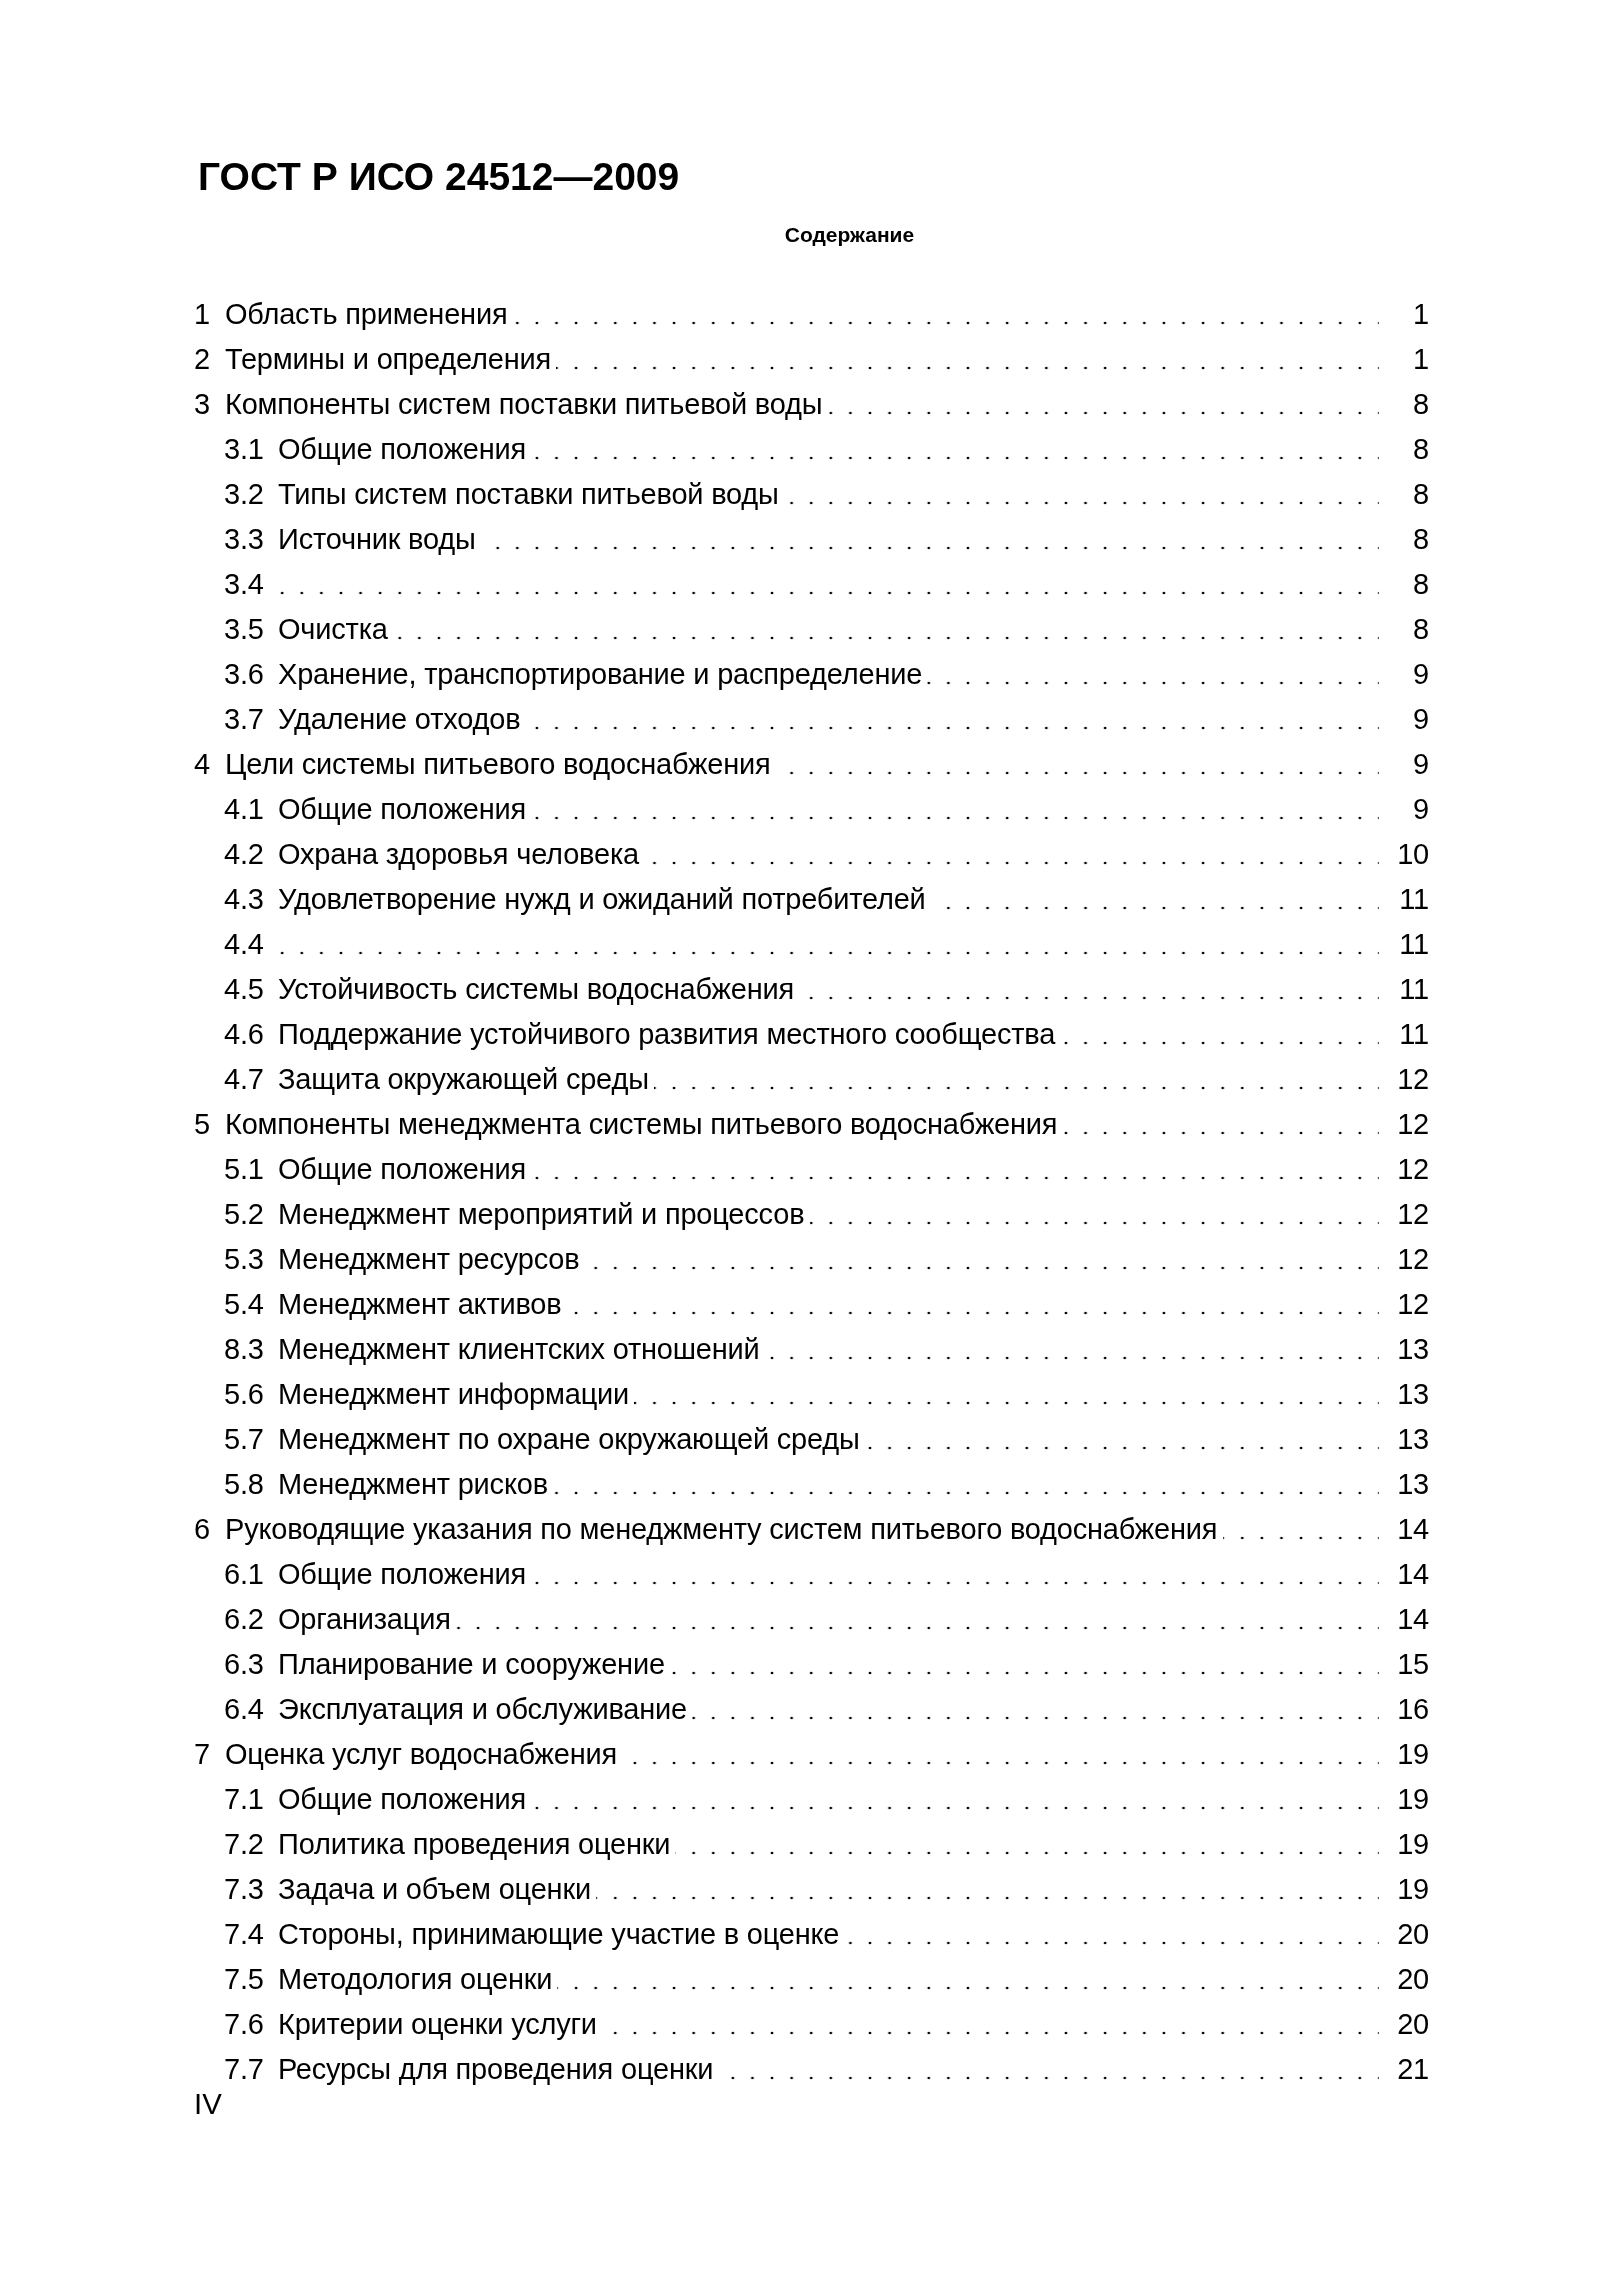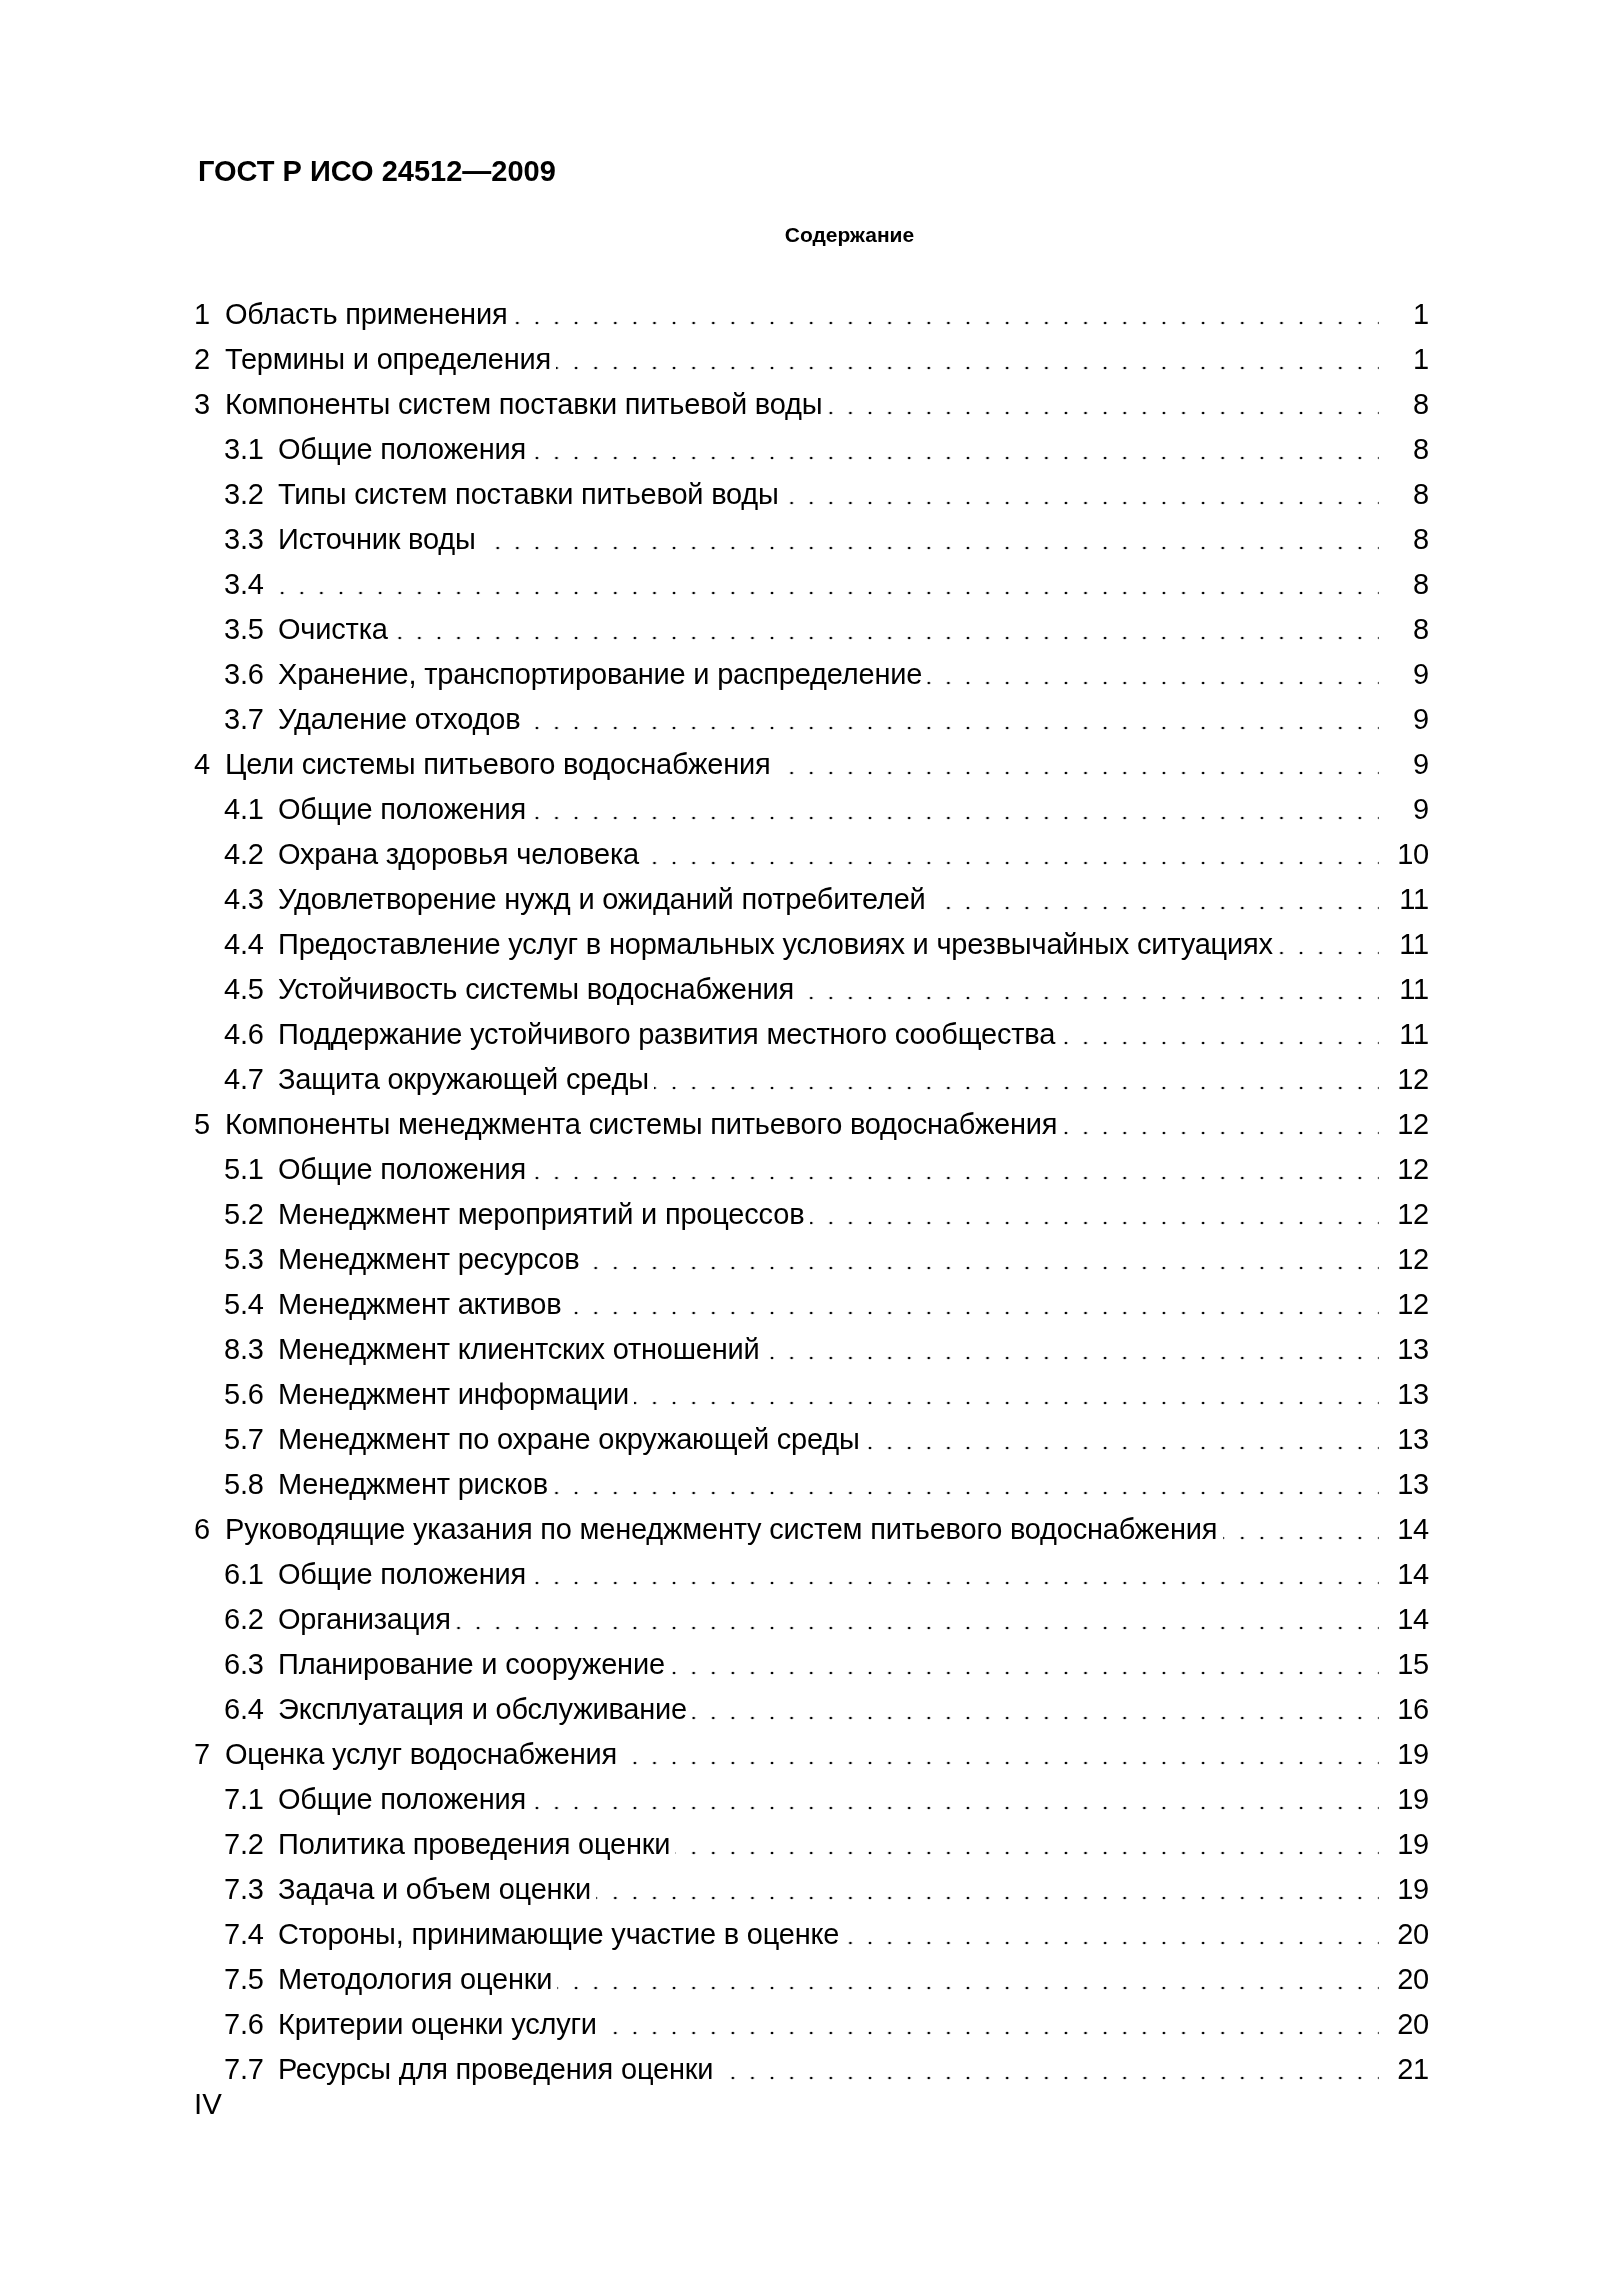--- a/index.html
+++ b/index.html
@@ -11,21 +11,21 @@
   }
   .page {
     position: relative;
     width: 1623px; height: 2295px;
     background: #ffffff;
     overflow: hidden;
   }
   .doc-header {
     position: absolute;
     top: 157px; left: 198px;
-    font-size: 29px;
+    font-size: 39px;
     font-weight: bold;
     line-height: 1;
     white-space: nowrap;
   }
   .doc-title-wrap {
     position: absolute;
     top: 224px; left: 194px;
     width: 1235px;
     text-align: center;
   }
@@ -189,21 +189,20 @@
 
   <div class="row lvl2">
     <span class="num">4.3</span>
     <span class="ttl">Удовлетворение нужд и ожиданий потребителей</span>
     <span class="fill"></span>
     <span class="pg">11</span>
   </div>
 
   <div class="row lvl2">
     <span class="num">4.4</span>
-    <span class="ttl">Предоставление услуг в нормальных условиях и чрезвычайных ситуациях</span>
     <span class="fill"></span>
     <span class="pg">11</span>
   </div>
 
   <div class="row lvl2">
     <span class="num">4.5</span>
     <span class="ttl">Устойчивость системы водоснабжения</span>
     <span class="fill"></span>
     <span class="pg">11</span>
   </div>

